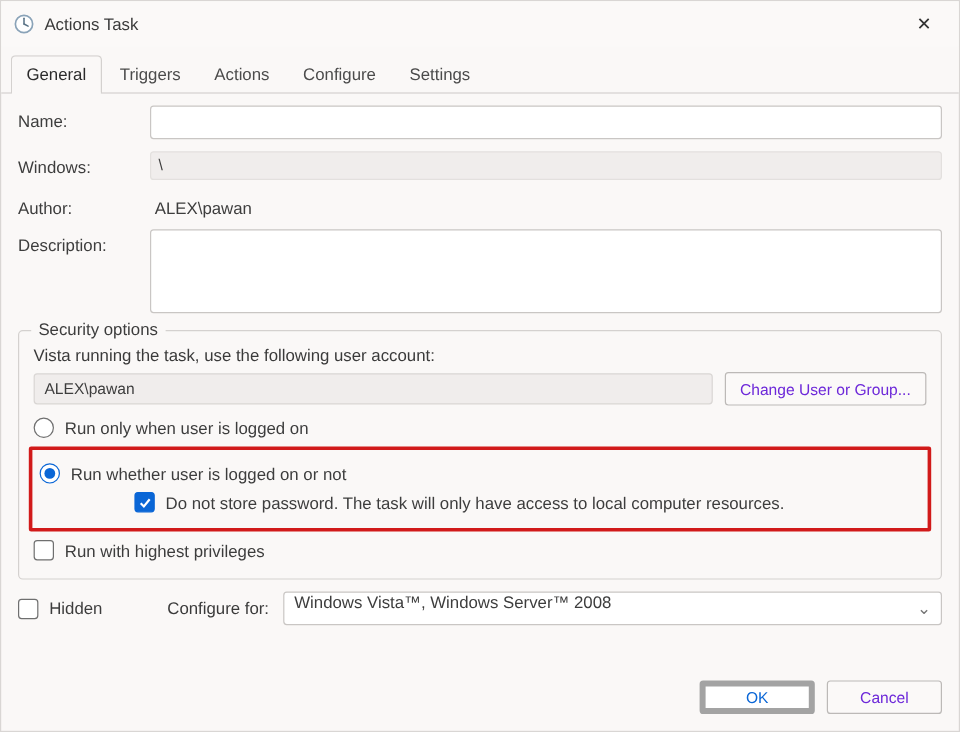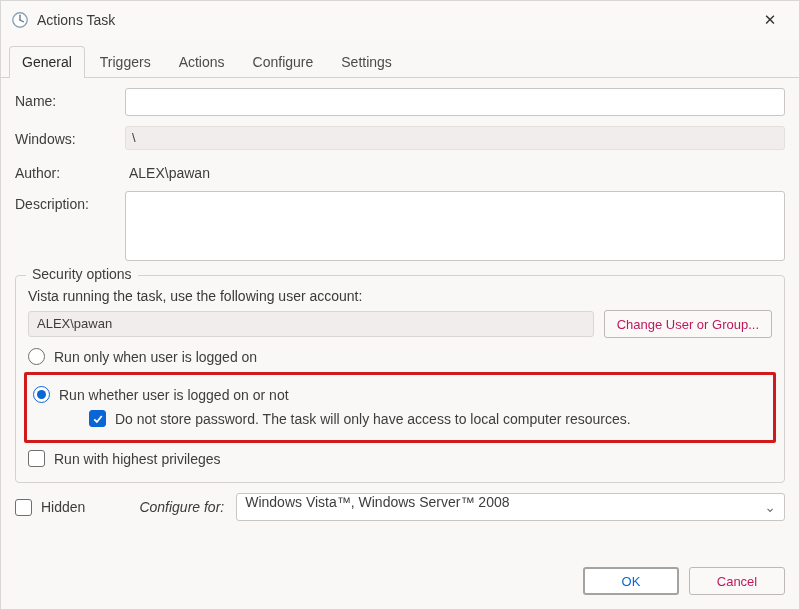--- a/index.html
+++ b/index.html
@@ -165,21 +165,21 @@
     padding: 4px 8px;
     color: #3d3d3d;
   }
   .btn {
     height: 28px;
     padding: 0 12px;
     border: 1px solid #bcb9b7;
     background: #fbf9f8;
     border-radius: 3px;
     font: inherit;
-    color: #be185d;
+    color: #6d28d9;
     cursor: default;
   }
 
   .radio-row, .check-row {
     display: flex;
     align-items: center;
     gap: 9px;
     margin: 7px 0;
     font-size: 14px;
     color: #3d3d3d;
@@ -206,21 +206,21 @@
     background: #0a66d6; border-color: #0a66d6; color: #fff;
   }
   .checkbox.checked svg { width: 12px; height: 12px; fill: none; stroke: #fff; stroke-width: 2.4; }
 
   .highlight-box {
     border: 3px solid #d11a1a;
     padding: 4px 6px 6px 6px;
     margin: 4px -4px 6px -4px;
     border-radius: 2px;
   }
-  .indent { margin-left: 20px; padding-left: 36px; }
+  .indent { margin-left: 43px; padding-left: 36px; }
 
   .bottom-row {
     display: flex;
     align-items: center;
     gap: 12px;
     margin-top: 10px;
     font-size: 14px;
   }
   .select {
     flex: 1;
@@ -238,21 +238,21 @@
   }
 
   .footer {
     display: flex;
     justify-content: flex-end;
     gap: 10px;
     padding: 10px 14px 14px 0;
   }
   .btn.primary {
     width: 96px;
-    border: 2px solid #a3a3a3;
+    border: 5px solid #a3a3a3;
     color: #0a66d6;
     background: #fff;
   }
   .btn.secondary { width: 96px; }
 </style>
 </head>
 <body>
 
 <div class="window">
 
@@ -336,21 +336,21 @@
         <span class="checkbox"></span>
         <span>Run with highest privileges</span>
       </div>
     </div>
 
     <div class="bottom-row">
       <div class="check-row" style="margin:0;">
         <span class="checkbox"></span>
         <span>Hidden</span>
       </div>
-      <div style="margin-left:42px;font-style:italic;">Configure for:</div>
+      <div style="margin-left:42px;">Configure for:</div>
       <div class="select">
         <span>Windows Vista™, Windows Server™ 2008</span>
         <span class="caret">⌄</span>
       </div>
     </div>
 
   </div>
 
   <div class="footer">
     <button class="btn primary"><span>OK</span></button>

